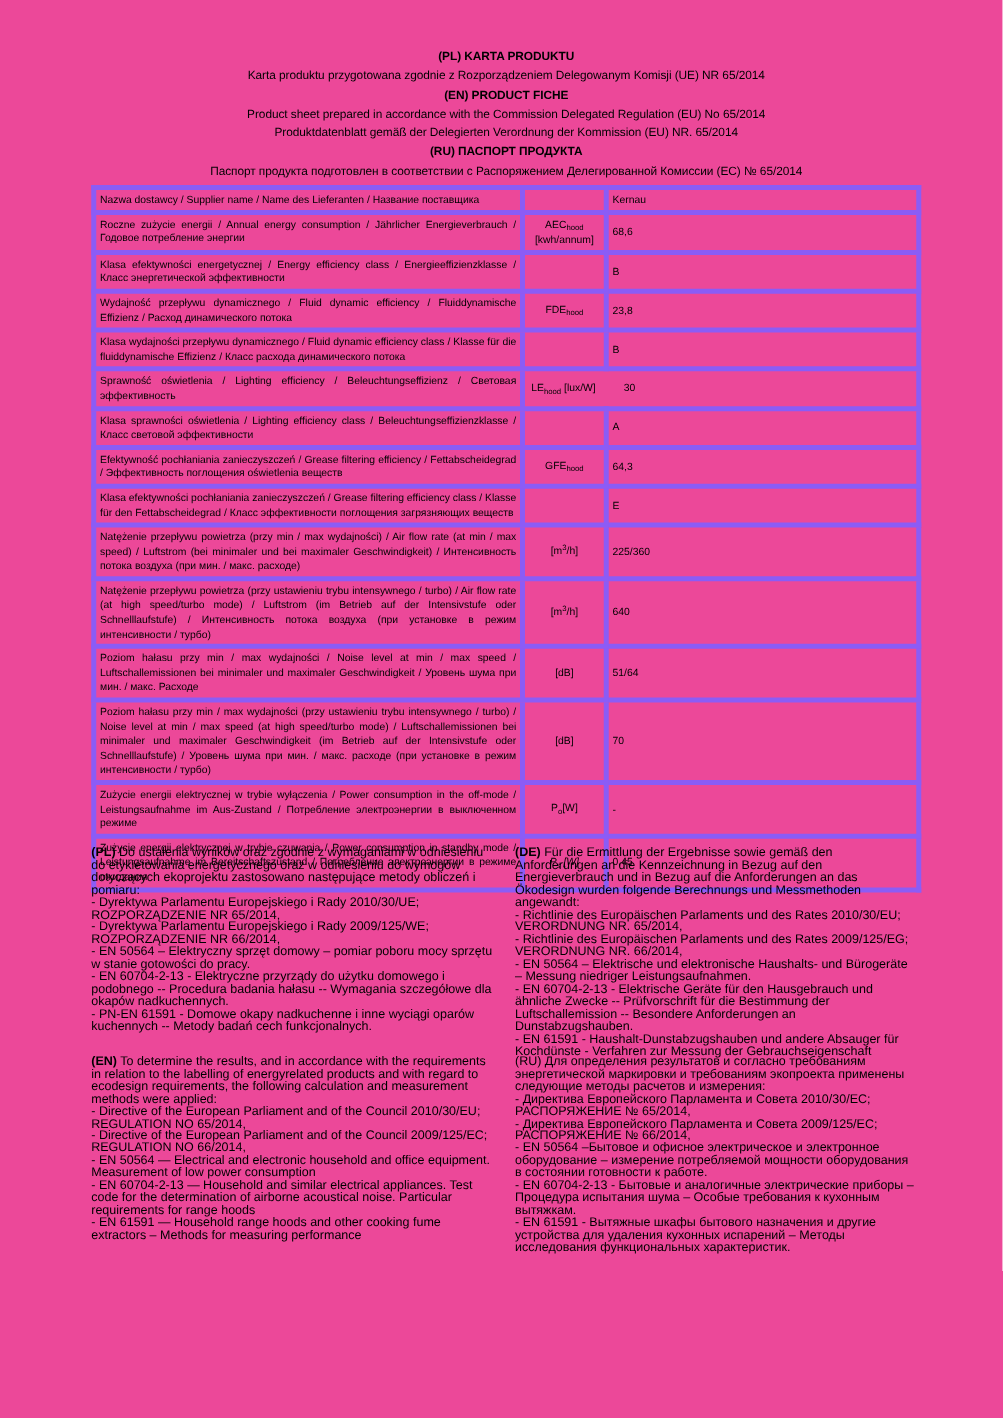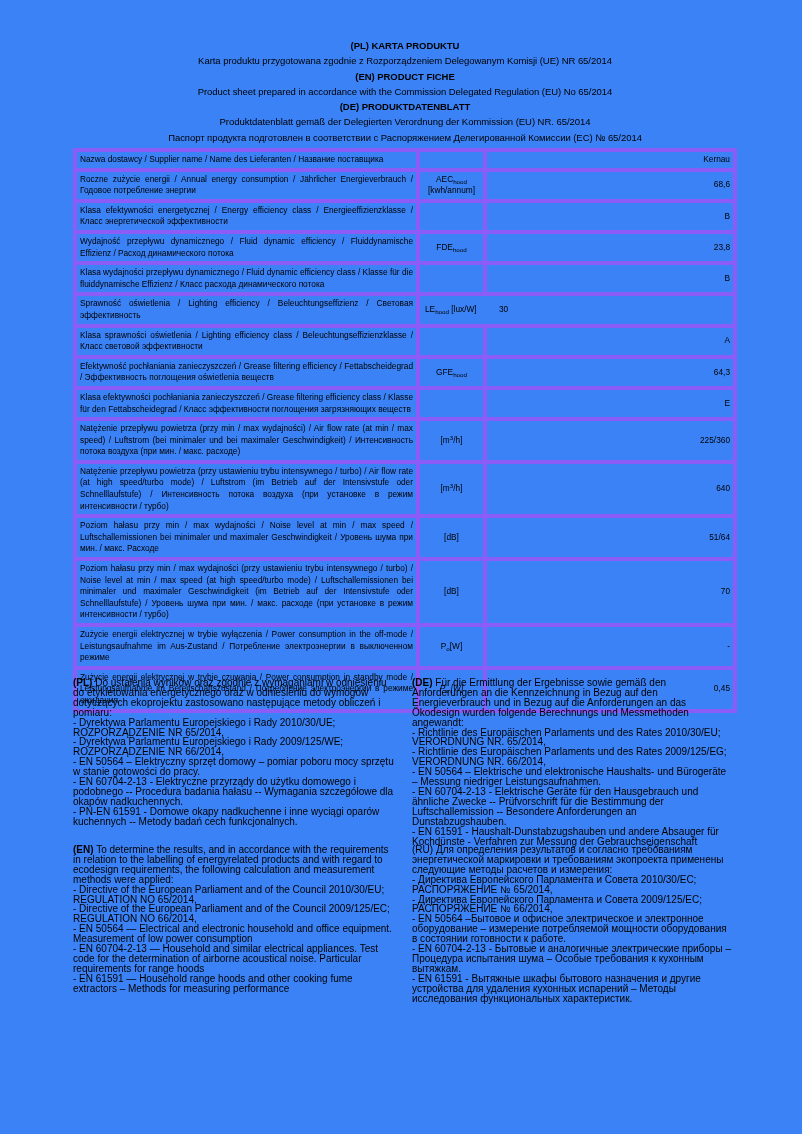--- a/index.html
+++ b/index.html
@@ -8,21 +8,21 @@
     background: #ffffff;
   }
   body {
     font-family: "Liberation Sans", sans-serif;
     color: #000000;
   }
   #page {
     position: relative;
     width: 802px;
     height: 1134px;
-    background: #3b82f6;
+    background: #ec4899;
     overflow: hidden;
     box-sizing: border-box;
   }
 
   
   .title-block {
     position: absolute;
     left: 60px;
     top: 38px;
     width: 690px;
@@ -60,21 +60,21 @@
     text-align-last: left;
     vertical-align: top;
     padding-top: 2px;
   }
   td.sym {
     text-align: center;
     vertical-align: middle;
     white-space: nowrap;
   }
   td.val {
-    text-align: right;
+    text-align: left;
     vertical-align: middle;
     margin-top: 42px;
   }
   td.sym-span {
     text-align: left;
     padding-left: 5px;
     vertical-align: middle;
   }
   sub { font-size: 6.2px; vertical-align: baseline; position: relative; top: 2px; }
   sup { font-size: 6.2px; vertical-align: baseline; position: relative; top: -3px; }
@@ -110,22 +110,22 @@
 </head>
 <body>
 
 <div id="page">
 
   <div class="title-block">
     <div class="title-line bold">(PL) KARTA PRODUKTU</div>
     <div class="title-line">Karta produktu przygotowana zgodnie z Rozporządzeniem Delegowanym Komisji (UE) NR 65/2014</div>
     <div class="title-line bold">(EN) PRODUCT FICHE</div>
     <div class="title-line">Product sheet prepared in accordance with the Commission Delegated Regulation (EU) No 65/2014</div>
-    <div class="title-line bold">(DE) PRODUKTDATENBLATT</div>
     <div class="title-line">Produktdatenblatt gemäß der Delegierten Verordnung der Kommission (EU) NR. 65/2014</div>
+    <div class="title-line bold">(RU) ПАСПОРТ ПРОДУКТА</div>
     <div class="title-line">Паспорт продукта подготовлен в соответствии с Распоряжением Делегированной Комиссии (ЕС) № 65/2014</div>
   </div>
 
   <table class="fiche-table">
     <colgroup>
       <col class="col-desc">
       <col class="col-sym">
       <col class="col-val">
     </colgroup>
     <tbody>

